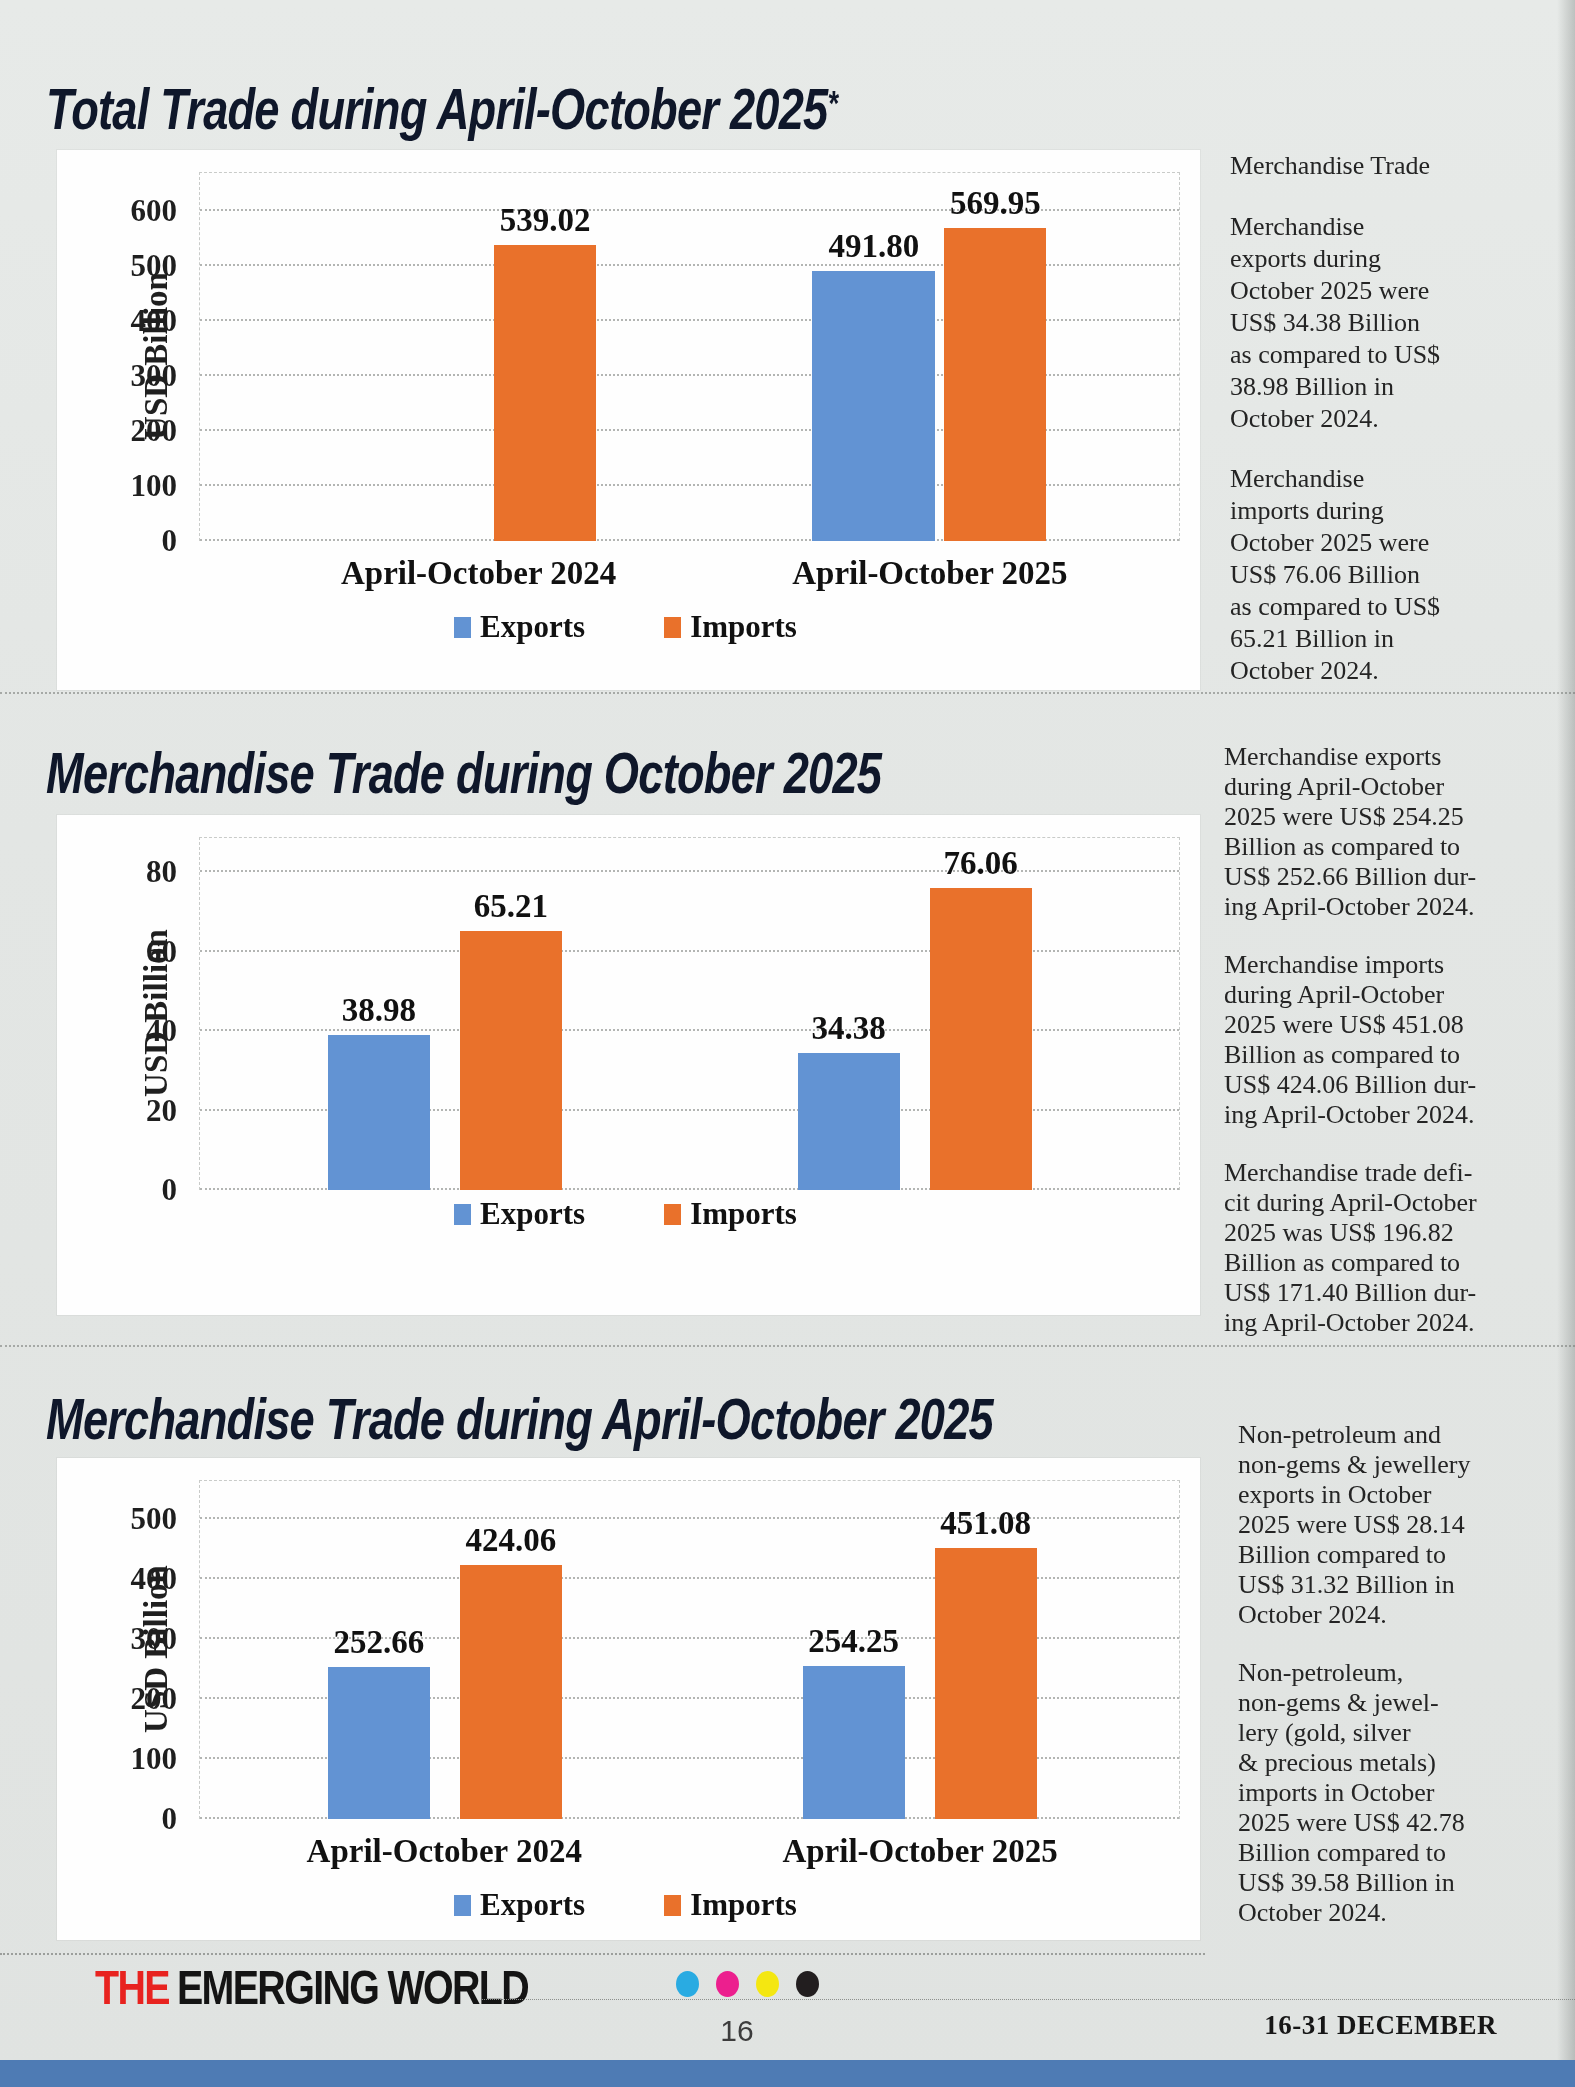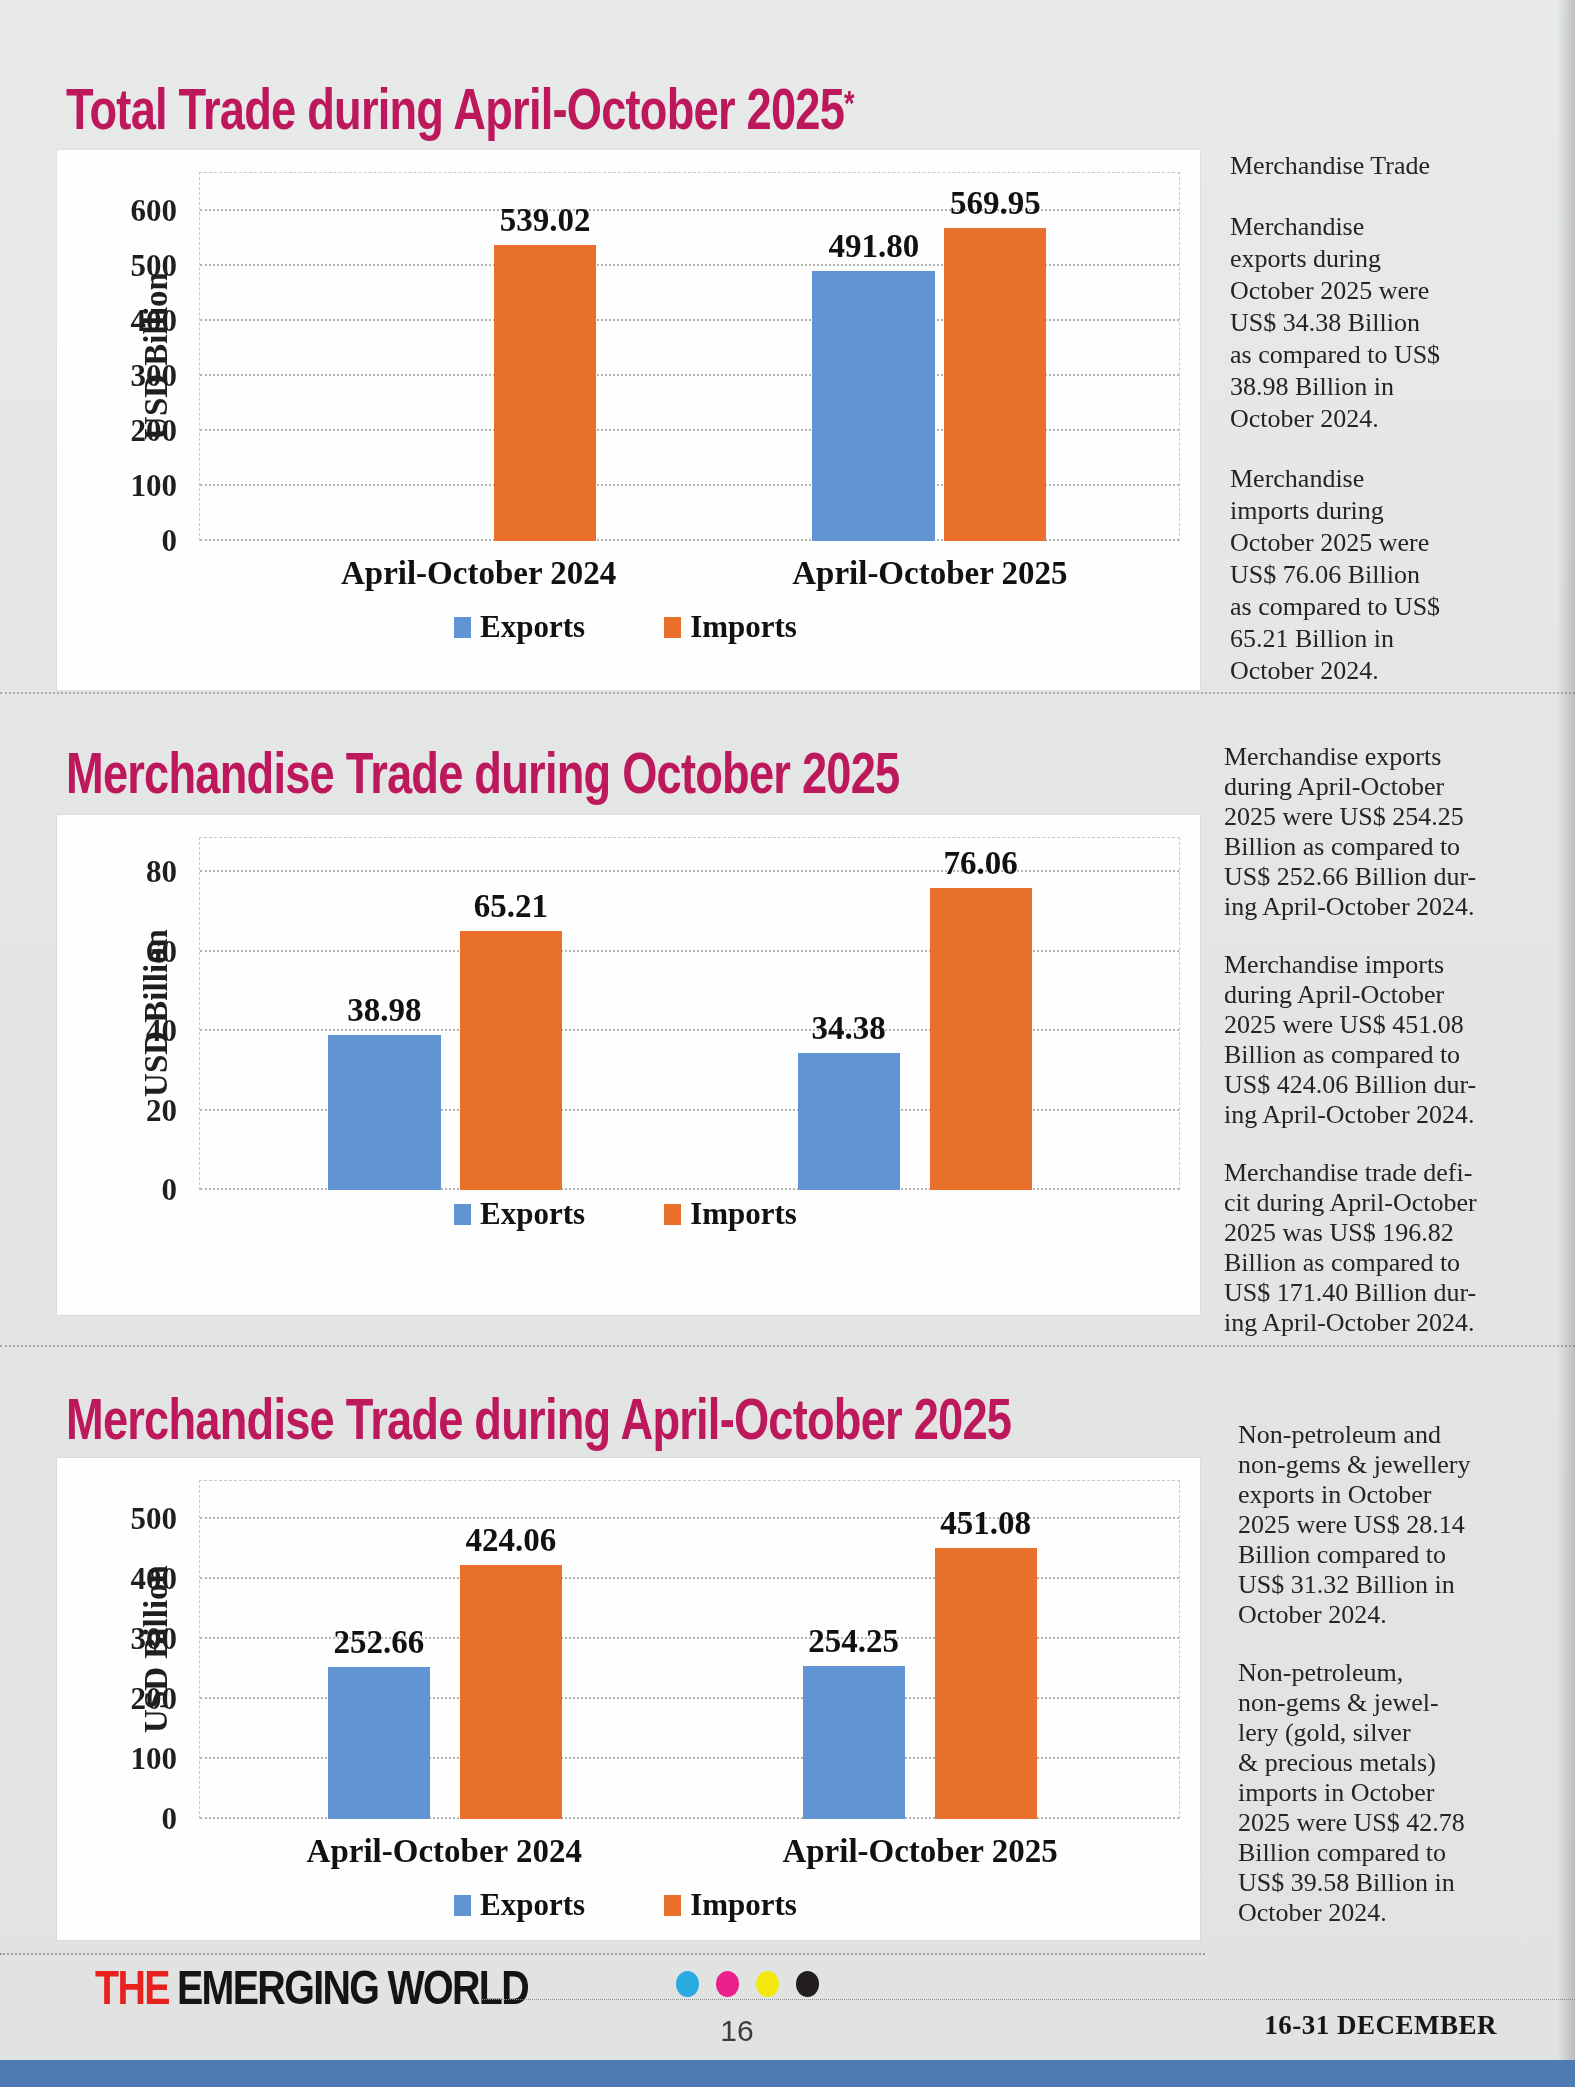--- a/index.html
+++ b/index.html
@@ -5,21 +5,21 @@
   html,body{margin:0;padding:0;}
   body{width:1575px;height:2087px;position:relative;overflow:hidden;
        background:linear-gradient(180deg,#e7eae8 0%,#e3e6e4 40%,#e0e3e1 100%);
        font-family:"Liberation Serif",serif;color:#1f1f1f;}
   .abs{position:absolute;}
   
   .right-shade{right:0;top:0;width:18px;height:2060px;
        background:linear-gradient(to right,rgba(120,126,124,0) 0%,rgba(110,116,114,.35) 100%);}
   .bottom-band{left:0;bottom:0;width:100%;height:27px;}
   
-  .sec-title{left:66px;white-space:nowrap;color:#be185d;}
+  .sec-title{left:46px;white-space:nowrap;color:#0f172a;font-style:italic;}
   .sec-title .squeeze{display:inline-block;transform:scaleX(.78);transform-origin:left center;
        font-family:"Liberation Sans",sans-serif;font-weight:700;font-size:58px;
        letter-spacing:-1px;line-height:1.05;}
   .sec-title sup{font-size:60%;vertical-align:14px;}
   
   .panel{left:57px;width:1143px;background:#fefefe;box-shadow:0 0 0 1px rgba(0,0,0,.03);}
   .chart{position:absolute;inset:0;padding:22px 20px 6px 14px;box-sizing:border-box;}
   .chart-row{display:flex;align-items:stretch;}
   .ycaption{width:42px;position:relative;}
   .ycaption span{position:absolute;left:2px;top:50%;transform:translate(0,-50%) rotate(-90deg) ;
@@ -149,21 +149,21 @@
           <span style="bottom: 159px;">40</span>
           <span style="bottom: 238.5px;">60</span>
           <span style="bottom: 318px;">80</span>
         </div>
         <div class="plot" style="height: 352px;">
           <div class="gridline" style="bottom: 0px;"></div>
           <div class="gridline" style="bottom: 79.5px;"></div>
           <div class="gridline" style="bottom: 159px;"></div>
           <div class="gridline" style="bottom: 238.5px;"></div>
           <div class="gridline" style="bottom: 318px;"></div>
-          <div class="bar" style="left: calc(25% - 117px); width: 102px; height: 154.945px; background: rgb(98, 147, 211); padding-left: 11px;">
+          <div class="bar" style="left: calc(25% - 117px); width: 102px; height: 154.945px; background: rgb(98, 147, 211);">
             <div class="bar-label">38.98</div>
           </div>
           <div class="bar" style="left: calc(25% + 15px); width: 102px; height: 259.21px; background: rgb(233, 113, 43);">
             <div class="bar-label">65.21</div>
           </div>
           <div class="bar" style="left: calc(73% - 117px); width: 102px; height: 136.661px; background: rgb(98, 147, 211);">
             <div class="bar-label">34.38</div>
           </div>
           <div class="bar" style="left: calc(73% + 15px); width: 102px; height: 302.339px; background: rgb(233, 113, 43);">
             <div class="bar-label">76.06</div>

